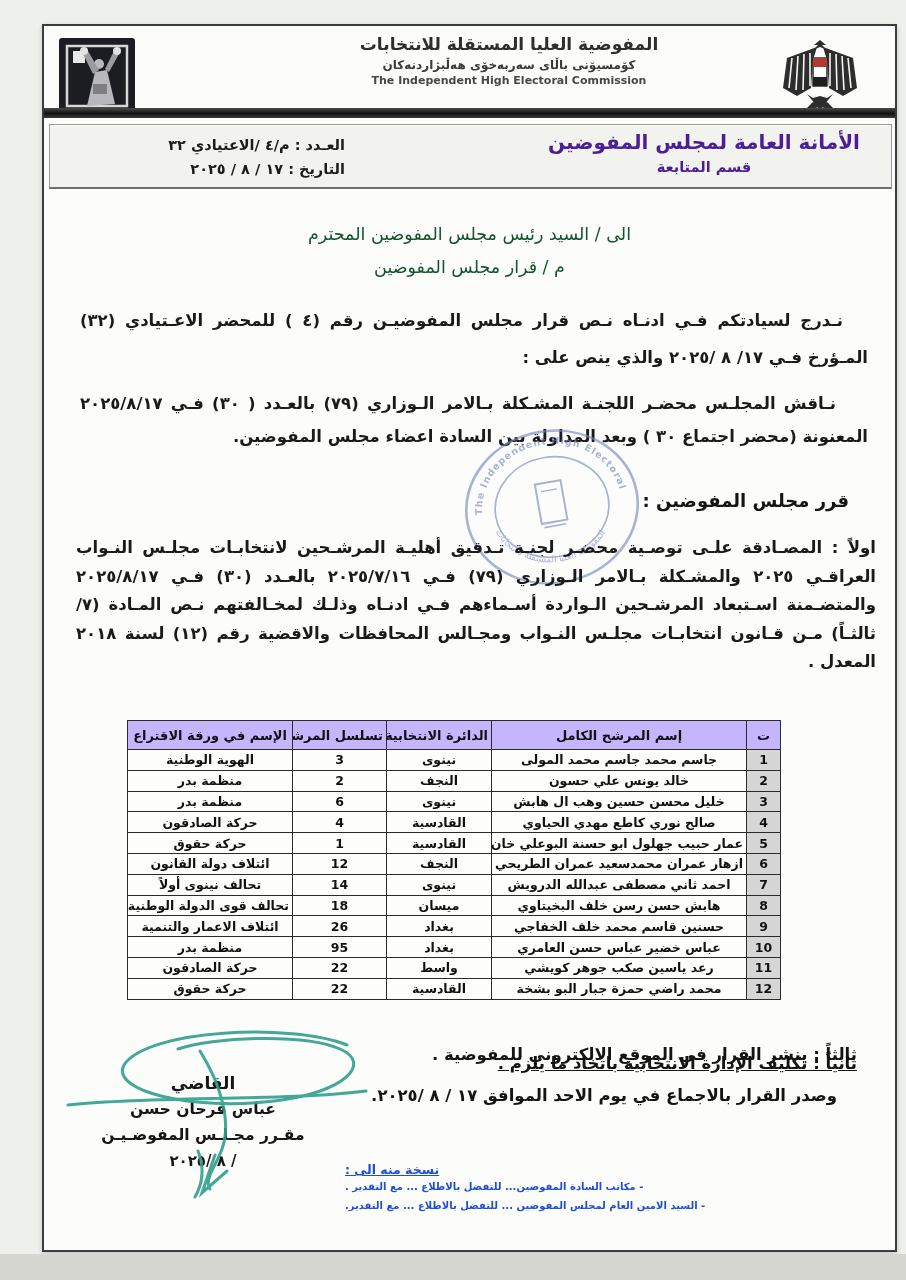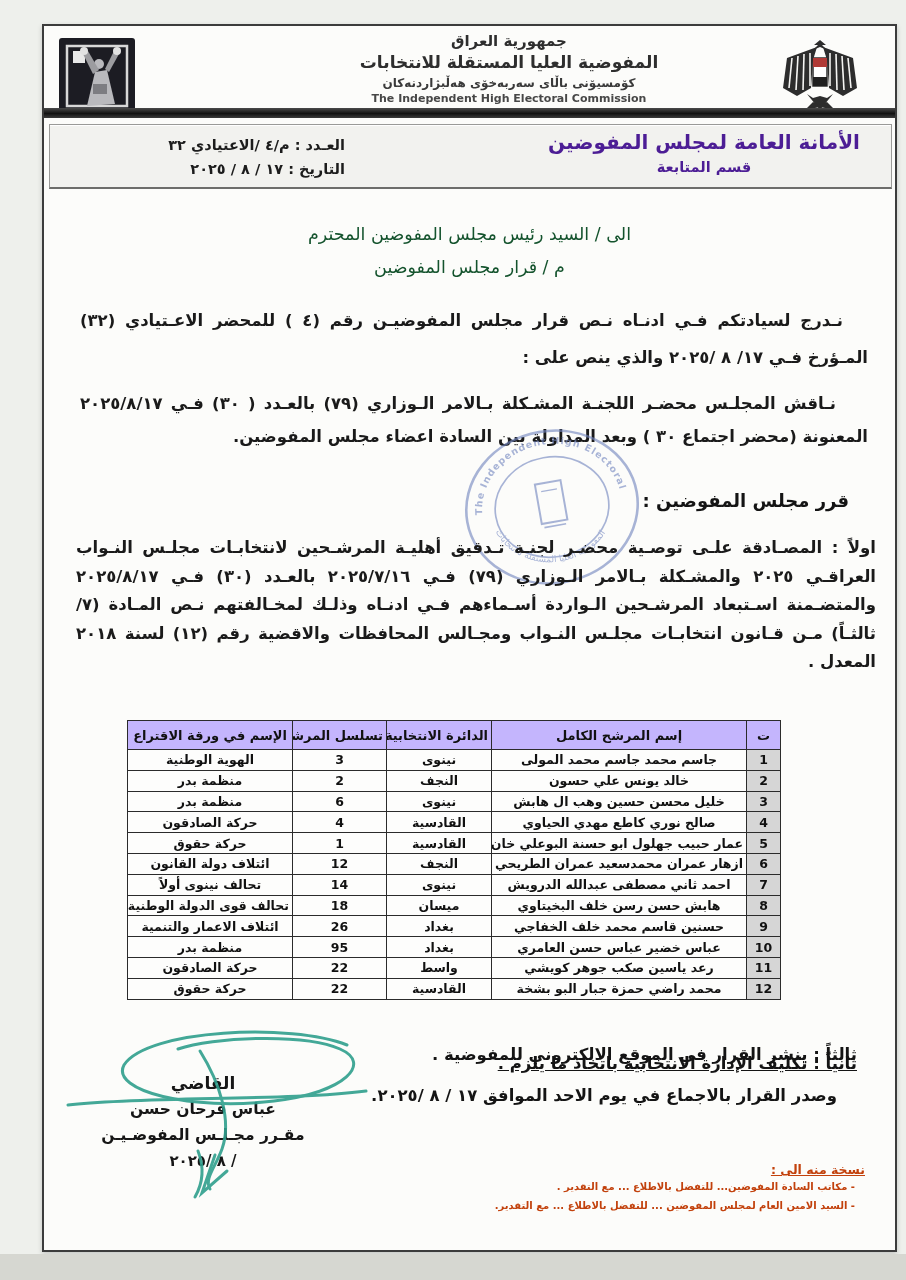--- a/index.html
+++ b/index.html
@@ -60,21 +60,21 @@
   .second-item{top:1028px;padding-right:38px;text-decoration:underline;}
   .third-item{top:1019px;padding-right:38px;}
   .issued-line{top:1060px;padding-right:58px;}
   
   .sig-block{left:18px;top:1044px;width:282px;text-align:center;direction:rtl;color:#161616;}
   .sig-title{font-size:17px;font-weight:800;line-height:26px;}
   .sig-name,.sig-role{font-size:15.5px;font-weight:800;line-height:26px;}
   .sig-date{font-size:15px;font-weight:800;line-height:26px;}
   .sig-scribble{left:8px;top:995px;pointer-events:none;}
   
-  .copies{right:30px;top:1136px;width:520px;direction:rtl;text-align:right;color:#c2410c;}
+  .copies{right:30px;top:1136px;width:520px;direction:rtl;text-align:left;color:#1d4ed8;}
   .copies-h{font-size:12.5px;font-weight:800;text-decoration:underline;}
   .copies-i{font-size:10px;font-weight:700;line-height:19px;padding-right:10px;}
 </style>
 </head>
 <body>
 
 <div class="page">
 
   <svg class="abs logo-left" viewBox="0 0 76 76">
     <rect x="0" y="0" width="76" height="76" rx="3" fill="#1c1c23"></rect>
@@ -83,21 +83,20 @@
     <circle cx="40" cy="26" r="5" fill="#b9b9bd"></circle>
     <path d="M28 68 L36 34 L48 32 L56 66 Z" fill="#b9b9bd"></path>
     <path d="M34 36 L24 16 L29 13 L40 32 Z" fill="#9c9ca0"></path>
     <path d="M50 34 L60 16 L55 13 L46 31 Z" fill="#9c9ca0"></path>
     <circle cx="25" cy="13" r="4" fill="#e2e2e2"></circle>
     <circle cx="58" cy="13" r="4" fill="#e2e2e2"></circle>
     <rect x="34" y="46" width="14" height="10" fill="#7d7d82"></rect>
   </svg>
 
   <div class="abs hdr-center">
-    <div class="hdr-l1">جمهورية العراق</div>
     <div class="hdr-l2">المفوضية العليا المستقلة للانتخابات</div>
     <div class="hdr-l3">كۆمسیۆنی باڵای سەربەخۆی هەڵبژاردنەکان</div>
     <div class="hdr-l4">The Independent High Electoral Commission</div>
   </div>
 
   <svg class="abs emblem-right" viewBox="0 0 86 84">
     <g fill="#2d2d2d">
       <path d="M43 4 L37 9 L41 9 L36 14 L43 11 L50 14 L45 9 L49 9 Z"></path>
       <path d="M40 11 L10 22 L6 52 L20 60 L34 52 L36 24 Z"></path>
       <path d="M46 11 L76 22 L80 52 L66 60 L52 52 L50 24 Z"></path>

